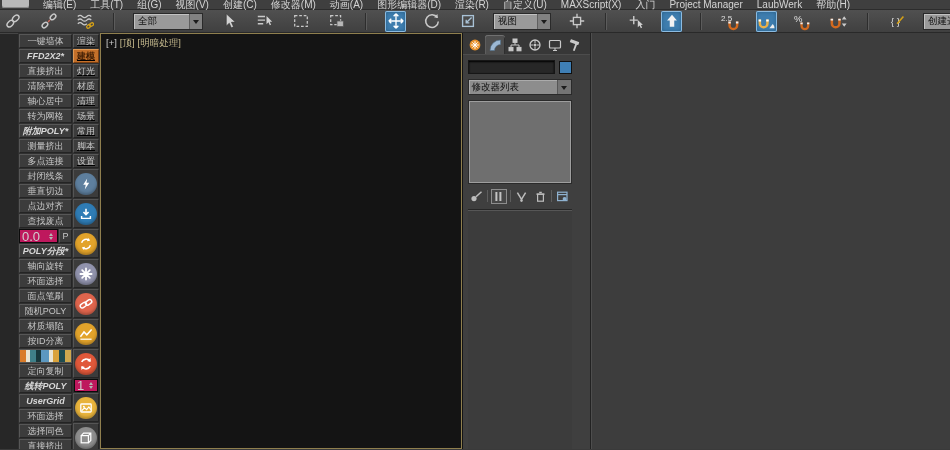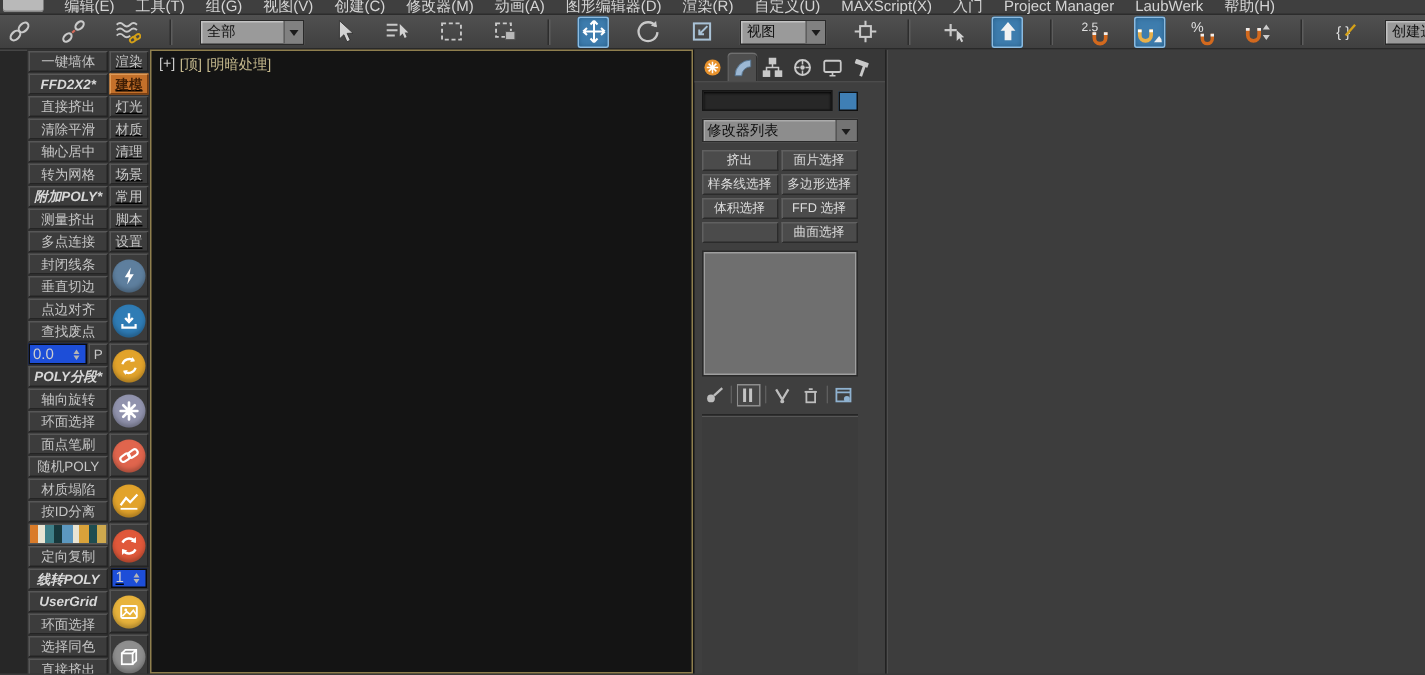--- a/index.html
+++ b/index.html
@@ -22,21 +22,21 @@
   .main{display:flex;height:416px;}
   .edgestrip{width:18px;flex:none;background:#272727;border-top:1px solid #454545;}
   
   .sidebar{width:82px;flex:none;background:#303030;display:flex;gap:1px;padding:1px 1px 0 1px;overflow:hidden;}
   .scol1{width:53px;flex:none;display:flex;flex-direction:column;gap:1px;border-radius:12px;}
   .scol2{flex:1;display:flex;flex-direction:column;gap:1px;text-decoration:underline;}
   .sbtn{height:14px;flex:none;background:#3c3c3c;border:1px solid #575757;border-right-color:#242424;border-bottom-color:#242424;color:#c6c6c6;font-size:9px;display:flex;align-items:center;justify-content:center;white-space:nowrap;overflow:hidden;}
   .sbtn.emph{font-weight:bold;font-style:italic;color:#d8d8d8;text-align:right;}
   .sbtn.activecat{color:#401f06;font-weight:bold;border-color:#e09a55;border-right-color:#7a3f12;border-bottom-color:#7a3f12;}
   .spinrow{height:14px;flex:none;display:flex;gap:1px;}
-  .spinfield{flex:1;background:#1d4ed8;border:1px solid #0b0b0b;color:#cfcfcf;font-size:10px;display:flex;align-items:center;padding:0 1px 0 2px;justify-content:space-between;}
+  .spinfield{flex:1;background:#be185d;border:1px solid #0b0b0b;color:#cfcfcf;font-size:13px;display:flex;align-items:center;padding:0 1px 0 2px;justify-content:space-between;}
   .spinbtns{margin-left:auto;width:7px;display:flex;flex-direction:column;justify-content:center;gap:1px;}
   .tri-u-s{width:0;height:0;border:2.5px solid transparent;border-bottom:3.5px solid #b5b5b5;}
   .tri-d-s{width:0;height:0;border:2.5px solid transparent;border-top:3.5px solid #b5b5b5;}
   .pbtn{width:13px;flex:none;background:#3c3c3c;border:1px solid #575757;border-right-color:#242424;border-bottom-color:#242424;color:#c6c6c6;font-size:9px;display:flex;align-items:center;justify-content:center;}
   .stripes{height:14px;flex:none;border:1px solid #555;background:linear-gradient(90deg,#d97b29 0 11%,#e9e4d3 11% 20%,#3f8089 20% 32%,#17383c 32% 42%,#5c98c0 42% 56%,#e9e4d3 56% 64%,#d9a23a 64% 77%,#1f4d50 77% 88%,#cfa94e 88% 100%);}
   .icell{height:29px;flex:none;background:#3b3b3b;border:1px solid #555;border-right-color:#242424;border-bottom-color:#242424;display:flex;align-items:center;justify-content:center;}
   .circle{width:22px;height:22px;border-radius:50%;display:flex;align-items:center;justify-content:center;box-shadow:inset 0 -2px 3px rgba(0,0,0,.25);}
   .countrow{height:13px;flex:none;display:flex;padding:0 1px;}
   
   .viewport{flex:1;background:#141414;border:1px solid #8f7f4e;position:relative;}
@@ -556,30 +556,20 @@
         <span class="swatch" style="background-color: rgb(63, 127, 181);"></span>
       </div>
 
       <div class="modlist">
         <span>修改器列表</span>
         <span class="dd-arrow">
             <span class="tri-d"></span>
           </span>
       </div>
 
-      <div class="modgrid">
-        <div class="mbtn">挤出</div>
-        <div class="mbtn">面片选择</div>
-        <div class="mbtn">样条线选择</div>
-        <div class="mbtn">多边形选择</div>
-        <div class="mbtn">体积选择</div>
-        <div class="mbtn">FFD 选择</div>
-        <div class="mbtn"></div>
-        <div class="mbtn">曲面选择</div>
-      </div>
 
       <div class="stackbox"></div>
 
       <div class="stackbar">
         <div class="sbicon">
             <span>
           <svg width="13" height="13" viewBox="0 0 13 13">
                 <circle cx="4" cy="8.6" r="2.6" fill="#bdbdbd"></circle>
                 <path d="M6 6.8 L11.5 1.8" stroke="#bdbdbd" stroke-width="1.5"></path>
               </svg>

